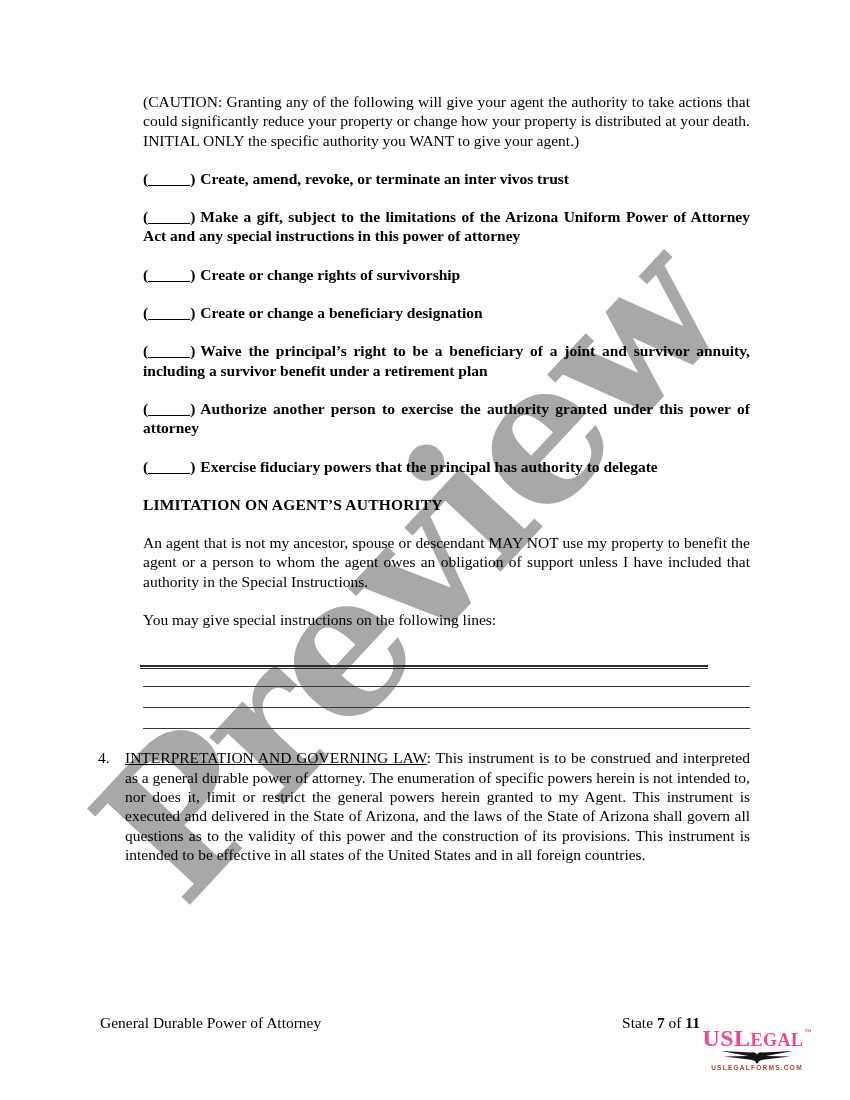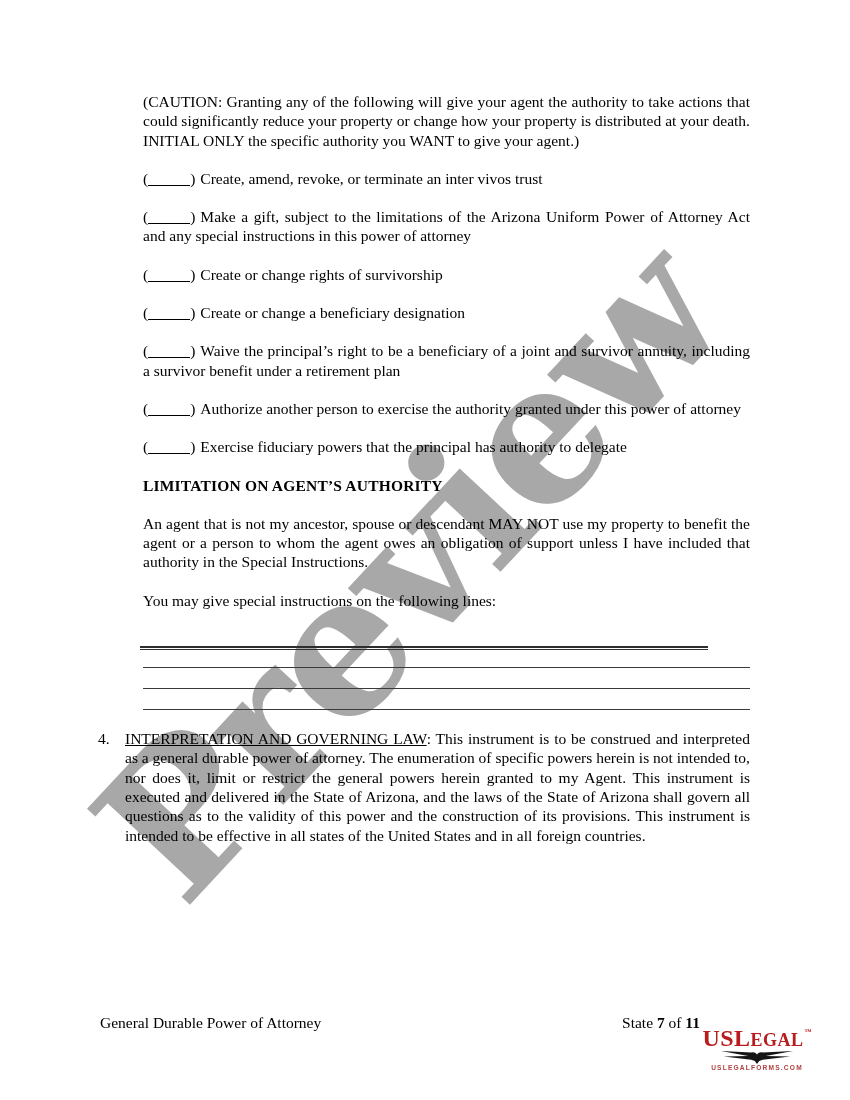--- a/index.html
+++ b/index.html
@@ -29,21 +29,21 @@
     user-select: none;
   }
   .content {
     position: absolute;
     left: 143px;
     top: 92px;
     width: 607px;
     z-index: 1;
   }
   .para { margin: 0 0 19px 0; text-align: justify; }
-  .item { margin: 0 0 19px 0; text-align: justify; }
+  .item { margin: 0 0 19px 0; text-align: justify; font-weight: bold; }
   .blank {
     display: inline-block;
     width: 42px;
     height: 13px;
     border-bottom: 1.4px solid #000;
     position: relative;
     top: 2px;
   }
   .item-text { margin-left: 5px; }
   .heading {
@@ -87,21 +87,21 @@
   .logo {
     position: absolute;
     left: 700px;
     top: 1026px;
     width: 114px;
     text-align: center;
     z-index: 1;
     line-height: 1;
   }
   .logo-word {
-    color: #b91c1c;
+    color: #ec4899;
     font-family: "Liberation Serif", serif;
     font-weight: bold;
     white-space: nowrap;
   }
   .logo-word .lg { font-size: 24px; letter-spacing: 0.5px; }
   .logo-word .sm { font-size: 18px; letter-spacing: 0.5px; }
   .logo-word .tm { font-size: 7px; vertical-align: 12px; margin-left: 1px; }
   .eagle { display: block; margin: 1px auto 1px auto; width: 98px; height: 13px; }
   .logo-site {
     font-family: "Liberation Sans", sans-serif;

